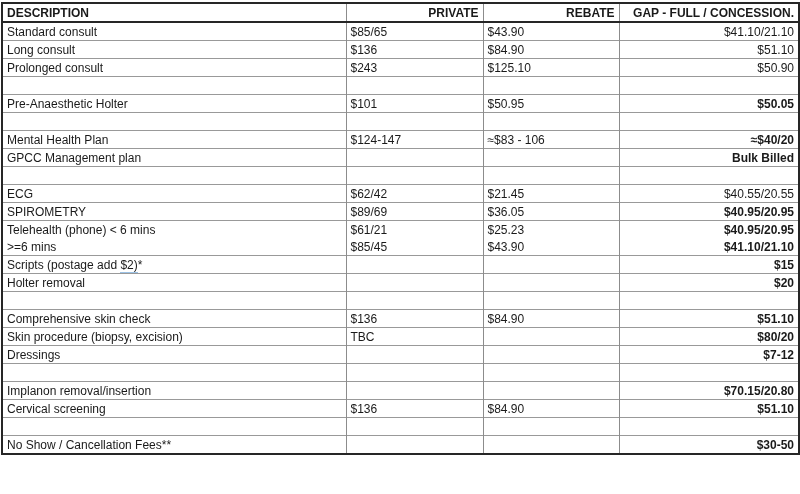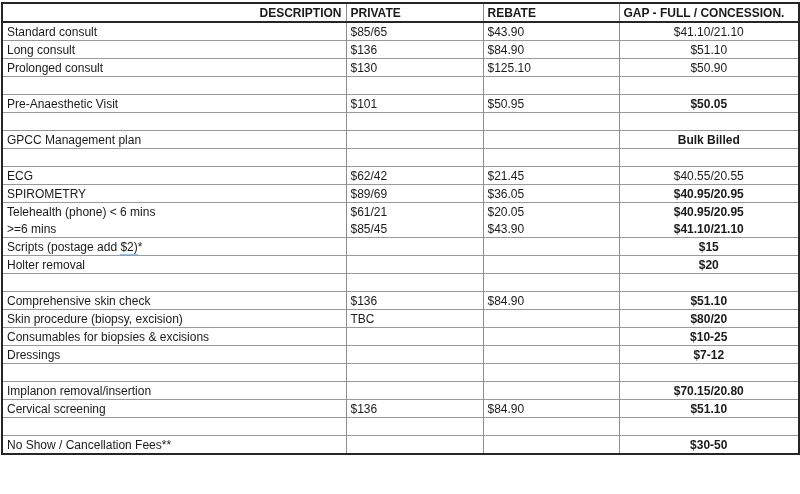--- a/index.html
+++ b/index.html
@@ -34,38 +34,38 @@
     overflow: hidden;
     border-left: 1px solid #8c8c8c;
   }
   table.fee-table th:first-child,
   table.fee-table td:first-child {
     border-left: none;
   }
   table.fee-table thead th {
     font-weight: bold;
     border-bottom: 2px solid #262626;
+    text-align: right;
+  }
+  table.fee-table thead th.col-desc {
     text-align: left;
-  }
-  table.fee-table thead th.col-desc {
-    text-align: right;
   }
   table.fee-table tbody td {
     border-top: 1px solid #999999;
   }
   table.fee-table tbody tr:first-child td {
     border-top: none;
     margin-left: 21px;
   }
   table.fee-table tbody tr.no-top-border td {
     border-top: none;
   }
   td.cell-desc   { text-align: left; }
   td.cell-center { text-align: left; }
-  td.cell-gap    { text-align: center; }
+  td.cell-gap    { text-align: right; }
   td.gap-bold    { font-weight: bold; }
   span.u-blue {
     border-bottom: 2px solid #9cc2e5;
     padding-bottom: 0px;
   }
 </style>
 </head>
 <body>
 
 <div class="fee-table-wrap">
@@ -92,41 +92,47 @@
           <td class="cell-gap">$41.10/21.10</td>
         </tr>
         <tr>
           <td class="cell-desc">Long consult</td>
           <td class="cell-center">$136</td>
           <td class="cell-center">$84.90</td>
           <td class="cell-gap">$51.10</td>
         </tr>
         <tr>
           <td class="cell-desc">Prolonged consult</td>
-          <td class="cell-center">$130</td>
+          <td class="cell-center">$243</td>
           <td class="cell-center">$125.10</td>
           <td class="cell-gap">$50.90</td>
         </tr>
         <tr>
           <td class="cell-desc"></td>
           <td class="cell-center"></td>
           <td class="cell-center"></td>
           <td class="cell-gap"></td>
         </tr>
         <tr>
-          <td class="cell-desc">Pre-Anaesthetic Visit</td>
+          <td class="cell-desc">Pre-Anaesthetic Holter</td>
           <td class="cell-center">$101</td>
           <td class="cell-center">$50.95</td>
           <td class="cell-gap gap-bold">$50.05</td>
         </tr>
         <tr>
           <td class="cell-desc"></td>
           <td class="cell-center"></td>
           <td class="cell-center"></td>
           <td class="cell-gap"></td>
+        </tr>
+        <tr>
+          <td class="cell-desc">Mental Health Plan</td>
+          <td class="cell-center">$124-147</td>
+          <td class="cell-center">≈$83 - 106</td>
+          <td class="cell-gap gap-bold">≈$40/20</td>
         </tr>
         <tr>
           <td class="cell-desc">GPCC Management plan</td>
           <td class="cell-center"></td>
           <td class="cell-center"></td>
           <td class="cell-gap gap-bold">Bulk Billed</td>
         </tr>
         <tr>
           <td class="cell-desc"></td>
           <td class="cell-center"></td>
@@ -141,21 +147,21 @@
         </tr>
         <tr>
           <td class="cell-desc">SPIROMETRY</td>
           <td class="cell-center">$89/69</td>
           <td class="cell-center">$36.05</td>
           <td class="cell-gap gap-bold">$40.95/20.95</td>
         </tr>
         <tr>
           <td class="cell-desc">Telehealth (phone) &lt; 6 mins</td>
           <td class="cell-center">$61/21</td>
-          <td class="cell-center">$20.05</td>
+          <td class="cell-center">$25.23</td>
           <td class="cell-gap gap-bold">$40.95/20.95</td>
         </tr>
         <tr class="no-top-border">
           <td class="cell-desc">&gt;=6 mins</td>
           <td class="cell-center">$85/45</td>
           <td class="cell-center">$43.90</td>
           <td class="cell-gap gap-bold">$41.10/21.10</td>
         </tr>
         <tr>
           <td class="cell-desc"><span>Scripts (postage add </span><span class="u-blue">$2)</span><span>*</span></td>
@@ -181,26 +187,20 @@
           <td class="cell-center">$84.90</td>
           <td class="cell-gap gap-bold">$51.10</td>
         </tr>
         <tr>
           <td class="cell-desc">Skin procedure (biopsy, excision)</td>
           <td class="cell-center">TBC</td>
           <td class="cell-center"></td>
           <td class="cell-gap gap-bold">$80/20</td>
         </tr>
         <tr>
-          <td class="cell-desc">Consumables for biopsies &amp; excisions</td>
-          <td class="cell-center"></td>
-          <td class="cell-center"></td>
-          <td class="cell-gap gap-bold">$10-25</td>
-        </tr>
-        <tr>
           <td class="cell-desc">Dressings</td>
           <td class="cell-center"></td>
           <td class="cell-center"></td>
           <td class="cell-gap gap-bold">$7-12</td>
         </tr>
         <tr>
           <td class="cell-desc"></td>
           <td class="cell-center"></td>
           <td class="cell-center"></td>
           <td class="cell-gap"></td>

